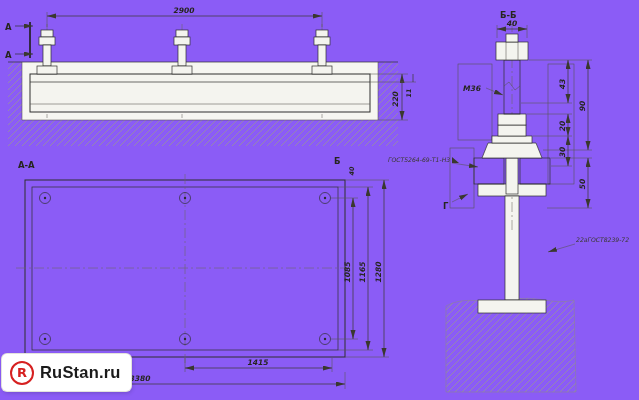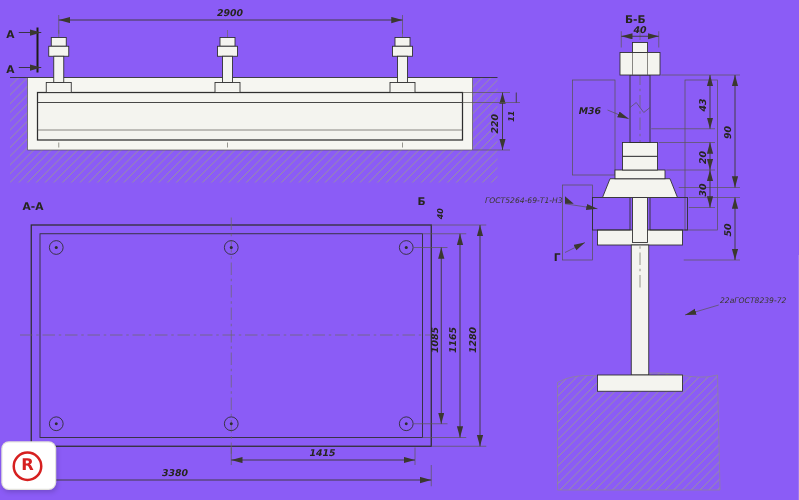--- a/index.html
+++ b/index.html
@@ -257,14 +257,15 @@
 
     <g>
       <text class="note" x="576" y="242">22аГОСТ8239-72</text>
       <line class="thin" x1="575" y1="244" x2="548" y2="252" marker-end="url(#ar)"></line>
     </g>
   </g>
 </svg>
 
 <div class="watermark">
   <span class="wm-icon">R</span>
+  <span class="wm-text">RuStan.ru</span>
 </div>
 </div>
 
 </body></html>

